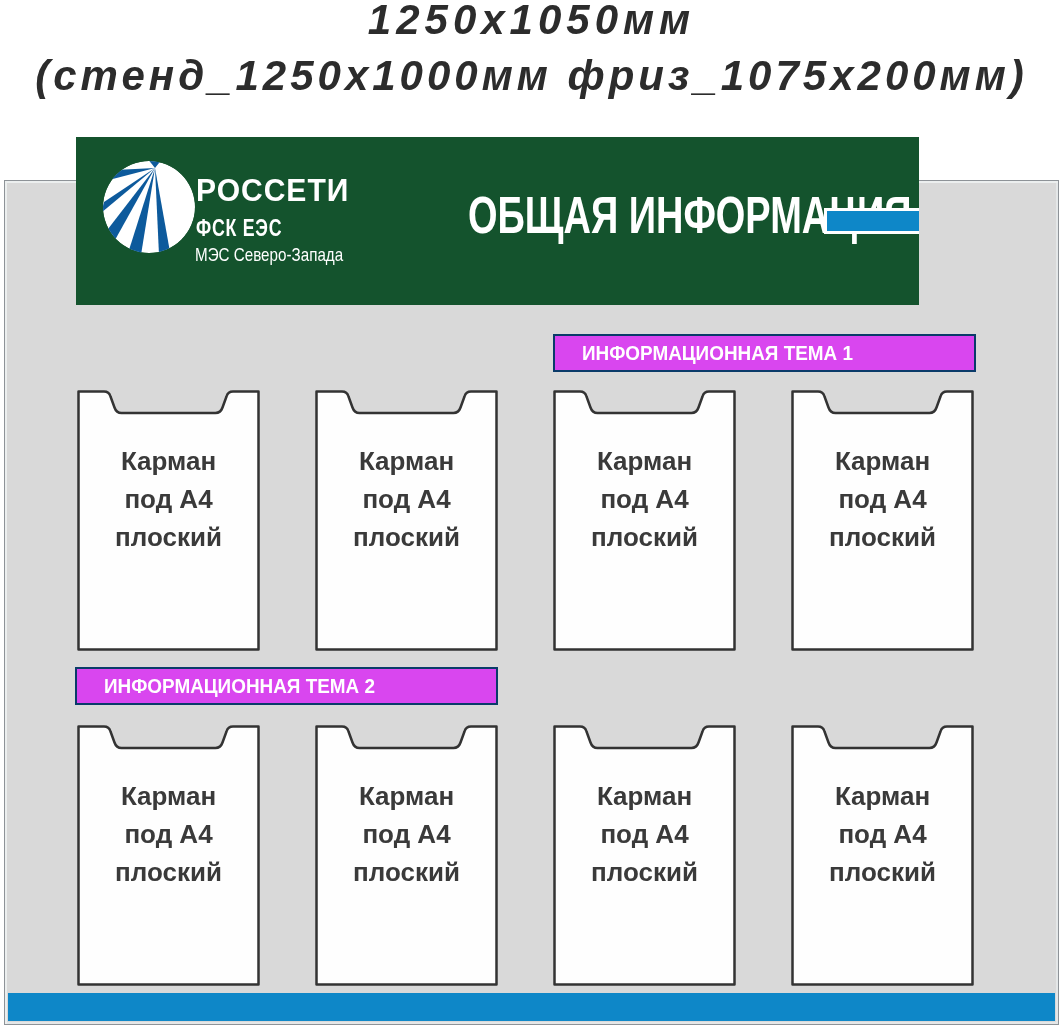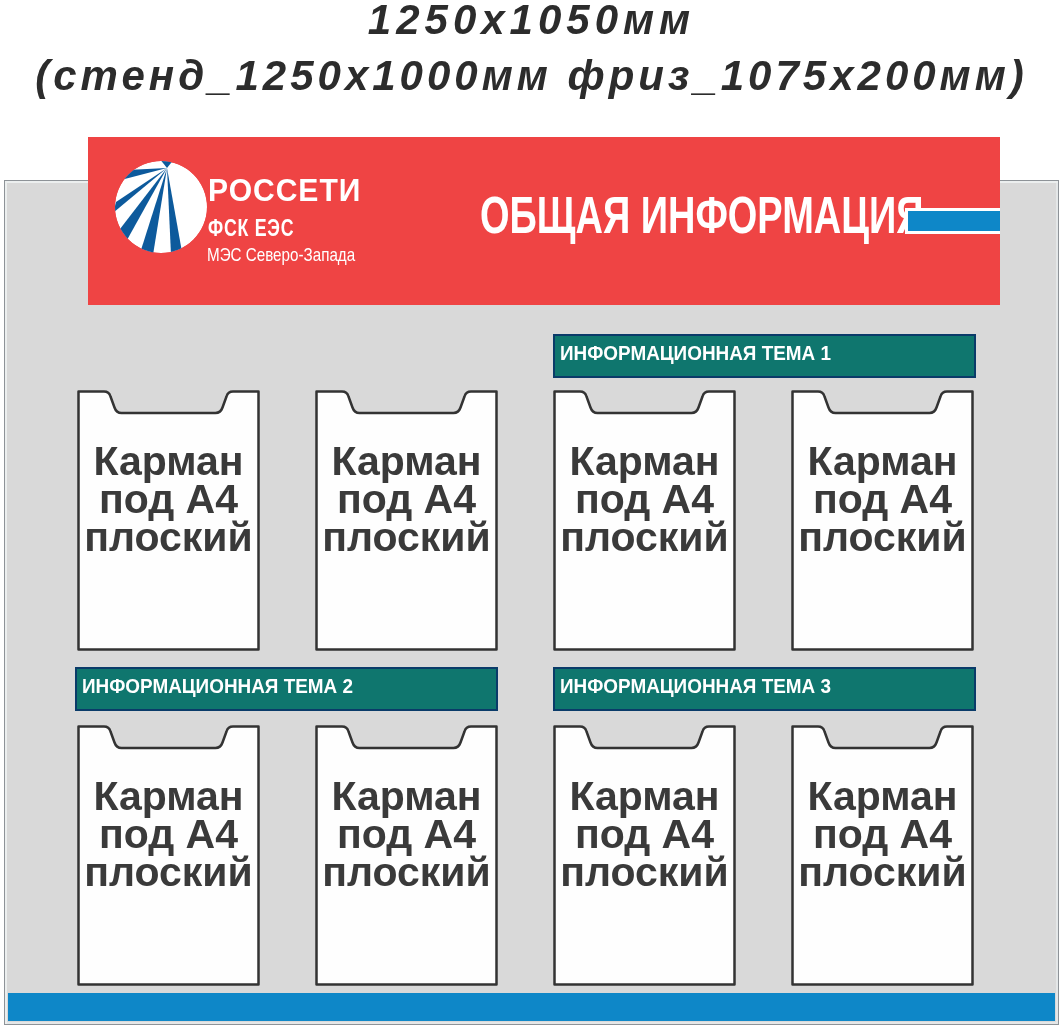--- a/index.html
+++ b/index.html
@@ -16,22 +16,22 @@
   .title-line.l1{top:-4px;letter-spacing:5px;}
   .title-line.l2{top:52px;letter-spacing:4px;font-style:italic;}
   
   .board{
     position:absolute;left:4px;top:180px;width:1055px;height:845px;
     background:#d9d9d9;border:1px solid #8e9398;box-sizing:border-box;
     box-shadow:inset 2px 2px 0 #ecefef, inset -2px -2px 0 #e4e7e8;
   }
   
   .frieze{
-    position:absolute;left:88px;top:137px;width:912px;height:168px;
-    background:#ef4444;
+    position:absolute;left:76px;top:137px;width:843px;height:168px;
+    background:#14532d;
   }
   .logo{position:absolute;left:27px;top:24px;width:92px;height:92px;}
   .brand-name{
     position:absolute;left:120px;top:38px;color:#ffffff;font-weight:bold;
     font-size:31px;line-height:31px;letter-spacing:1px;white-space:nowrap;
     transform:scaleX(.97);transform-origin:left top;
   }
   .brand-subtitle{
     position:absolute;left:120px;top:79px;color:#ffffff;font-weight:bold;
     font-size:24px;line-height:24px;letter-spacing:1px;white-space:nowrap;
@@ -47,35 +47,35 @@
     font-size:52px;line-height:56px;white-space:nowrap;
     transform:scaleX(.73);transform-origin:left top;
   }
   .accent-bar{
     position:absolute;right:0;top:71px;width:95px;height:26px;
     background:#0e87c8;border:3px solid #ffffff;border-right:none;
     box-sizing:border-box;
   }
   
   .banner{
-    position:absolute;width:423px;height:44px;box-sizing:border-box;
-    background:#0f766e;border:2px solid #0a3b69;
+    position:absolute;width:423px;height:38px;box-sizing:border-box;
+    background:#d946ef;border:2px solid #0a3b69;
     color:#ffffff;font-weight:bold;font-size:21px;line-height:34px;
-    padding-left:5px;white-space:nowrap;
+    padding-left:27px;white-space:nowrap;
   }
   .banner > span{display:inline-block;transform:scaleX(.9);transform-origin:left center;}
   .banner.b1{left:553px;top:334px;}
   .banner.b2{left:75px; top:667px;text-decoration:underline;}
   .banner.b3{left:553px;top:667px;}
   
   .pocket{position:absolute;width:183px;height:261px;}
   .pocket svg{position:absolute;left:0;top:0;width:100%;height:100%;}
   .pocket-label{
     position:absolute;left:0;top:52px;width:100%;text-align:center;
-    color:#3a3a3a;font-weight:bold;font-size:41px;
+    color:#3a3a3a;font-weight:bold;font-size:26px;
   }
   .pocket-line{display:block;line-height:38px;}
   .pocket-gap{height:38px;}
   
   .bottom-strip{
     position:absolute;left:8px;top:993px;width:1047px;height:28px;
     background:#0e87c8;
   }
 </style>
 </head>
@@ -107,21 +107,20 @@
     </svg>
     <div class="brand-name">РОССЕТИ</div>
     <div class="brand-subtitle">ФСК ЕЭС</div>
     <div class="brand-region">МЭС Северо-Запада</div>
     <div class="frieze-heading">ОБЩАЯ ИНФОРМАЦИЯ</div>
     <div class="accent-bar"></div>
   </div>
 
   <div class="banner b1"><span>ИНФОРМАЦИОННАЯ ТЕМА 1</span></div>
   <div class="banner b2"><span>ИНФОРМАЦИОННАЯ ТЕМА 2</span></div>
-  <div class="banner b3"><span>ИНФОРМАЦИОННАЯ ТЕМА 3</span></div>
 
   <div class="pocket" style="left:77px;top:390px;">
     <svg viewBox="0 0 183 261">
         <path d="M1.5,259.5 L1.5,1.5 L27,1.5 C31,1.5 32.5,3 33.5,6.5 L37.5,17.5 C38.7,21 40.5,23 44.5,23 L138.5,23 C142.5,23 144.3,21 145.5,17.5 L149.5,6.5 C150.5,3 152,1.5 156,1.5 L181.5,1.5 L181.5,259.5 Z" fill="#fefefe" stroke="#333333" stroke-width="2.5" stroke-linejoin="round"></path>
       </svg>
     <div class="pocket-label">
       <span class="pocket-line">Карман</span>
       <span class="pocket-line">под А4</span>
       <span class="pocket-gap"></span>
       <span class="pocket-line">плоский</span>

